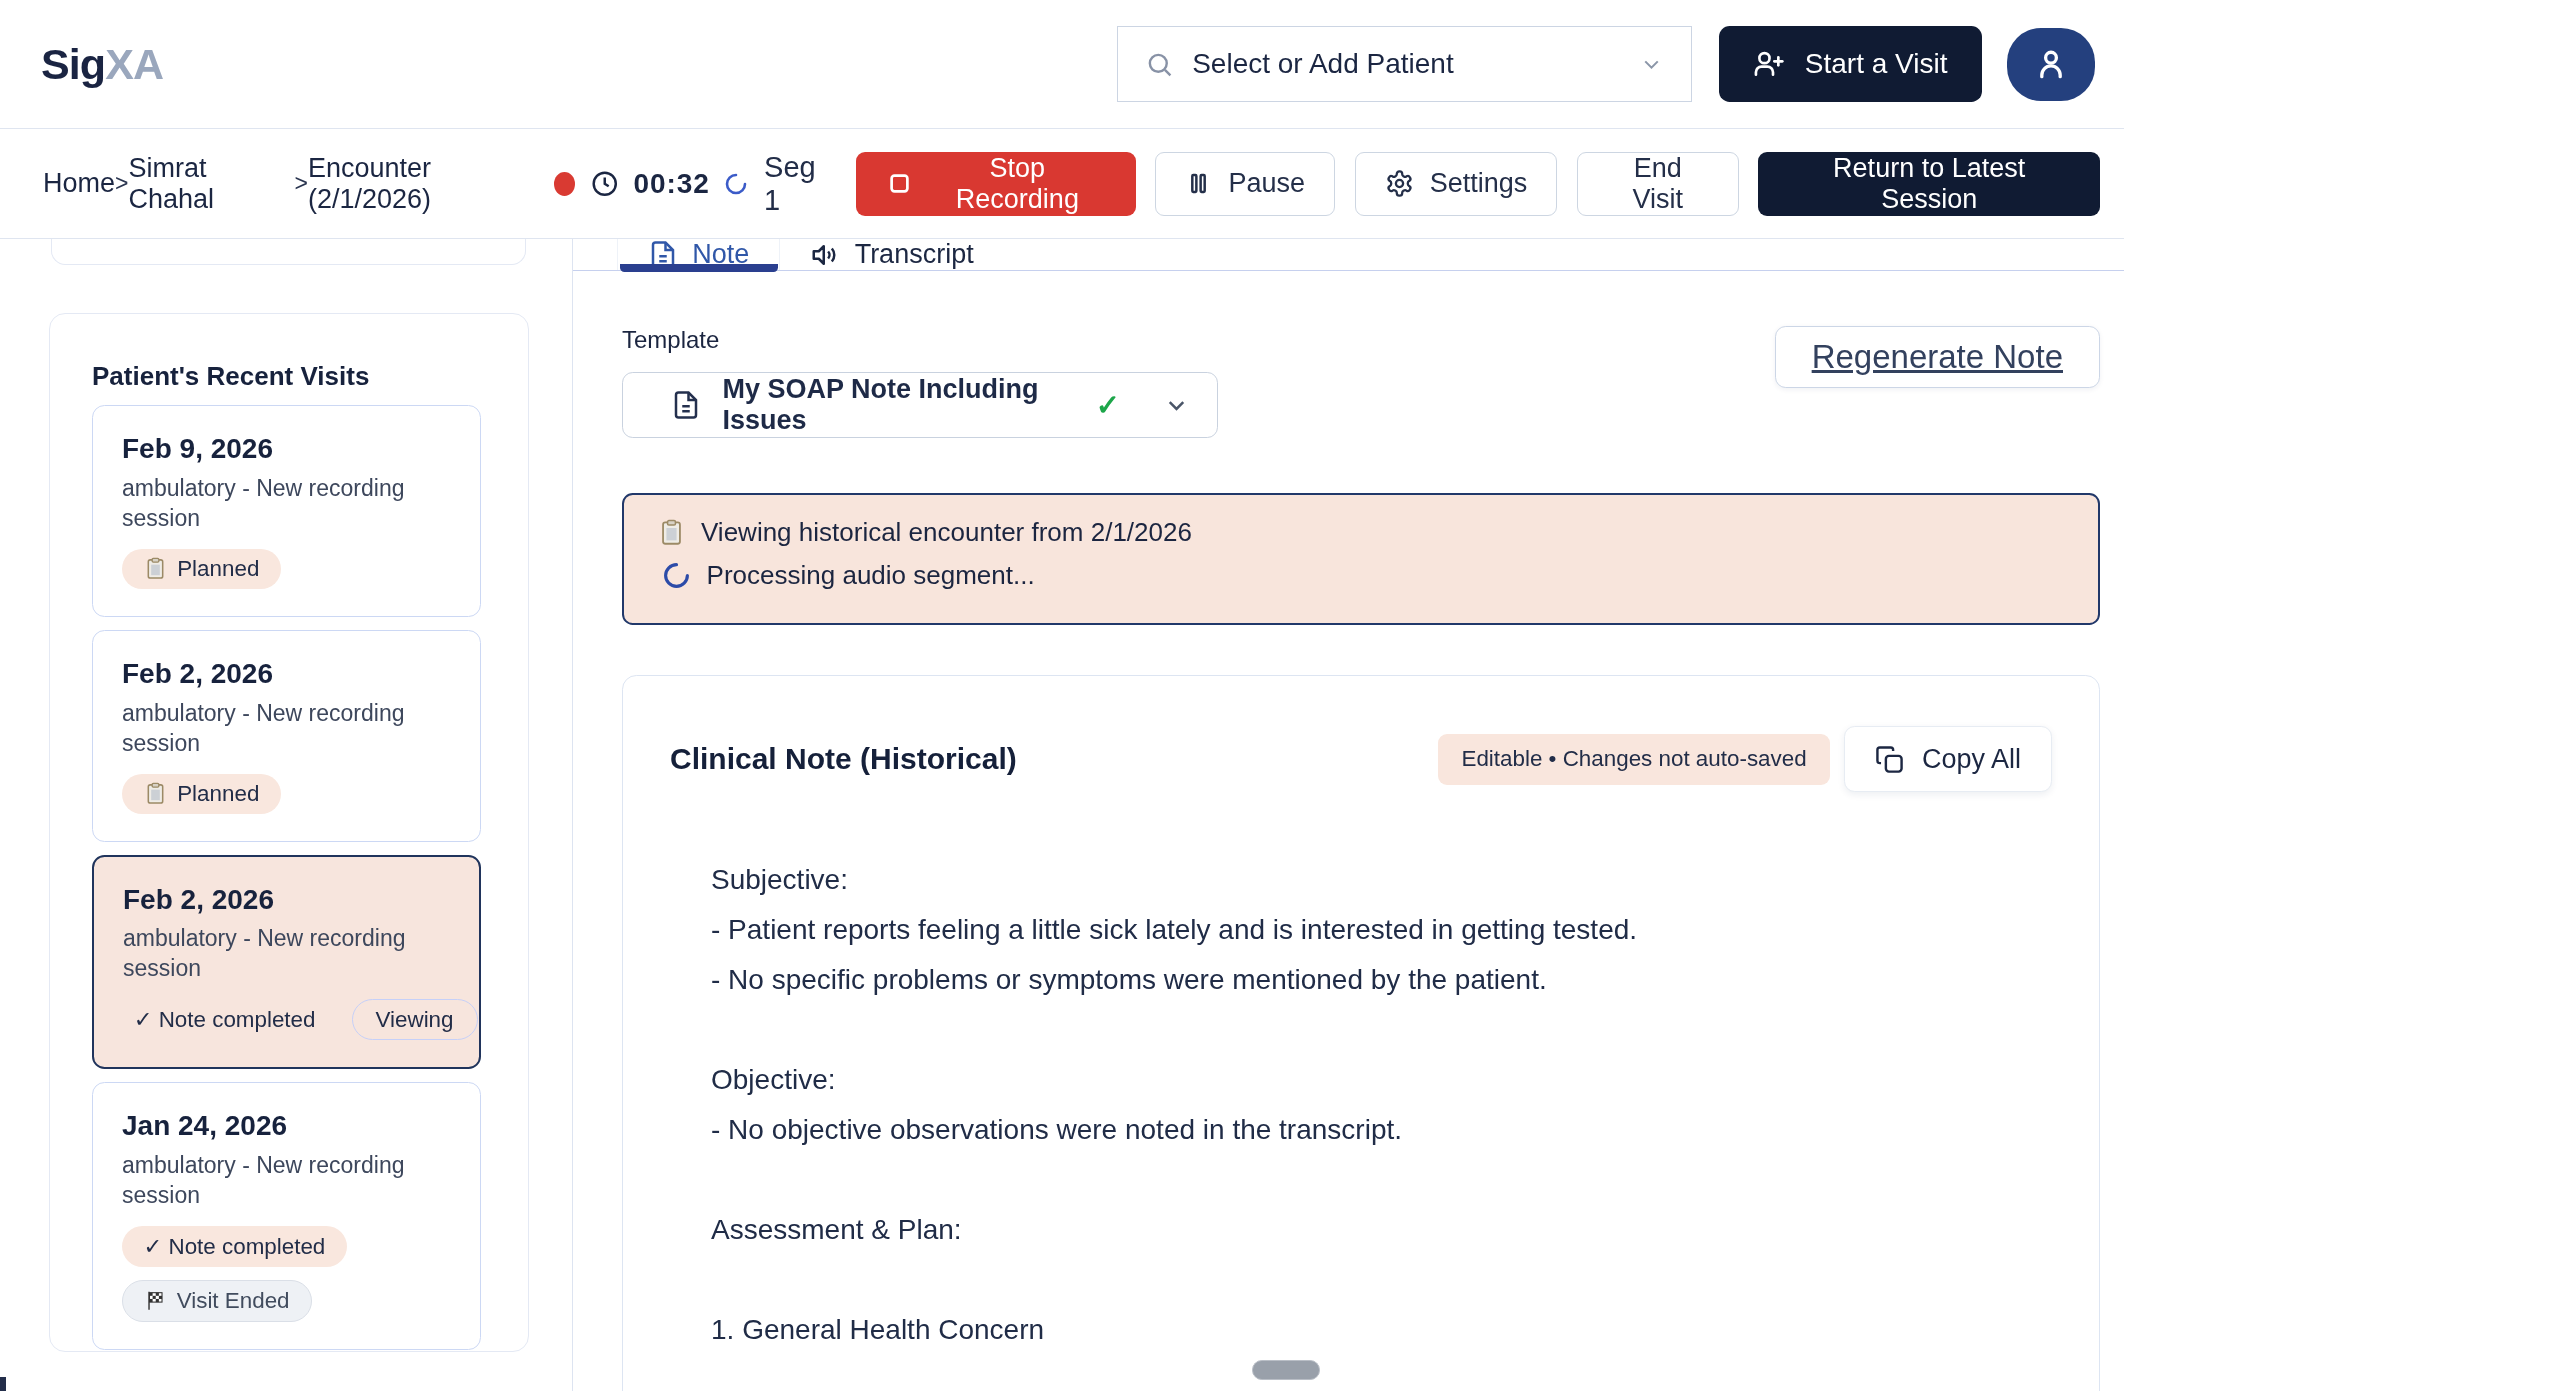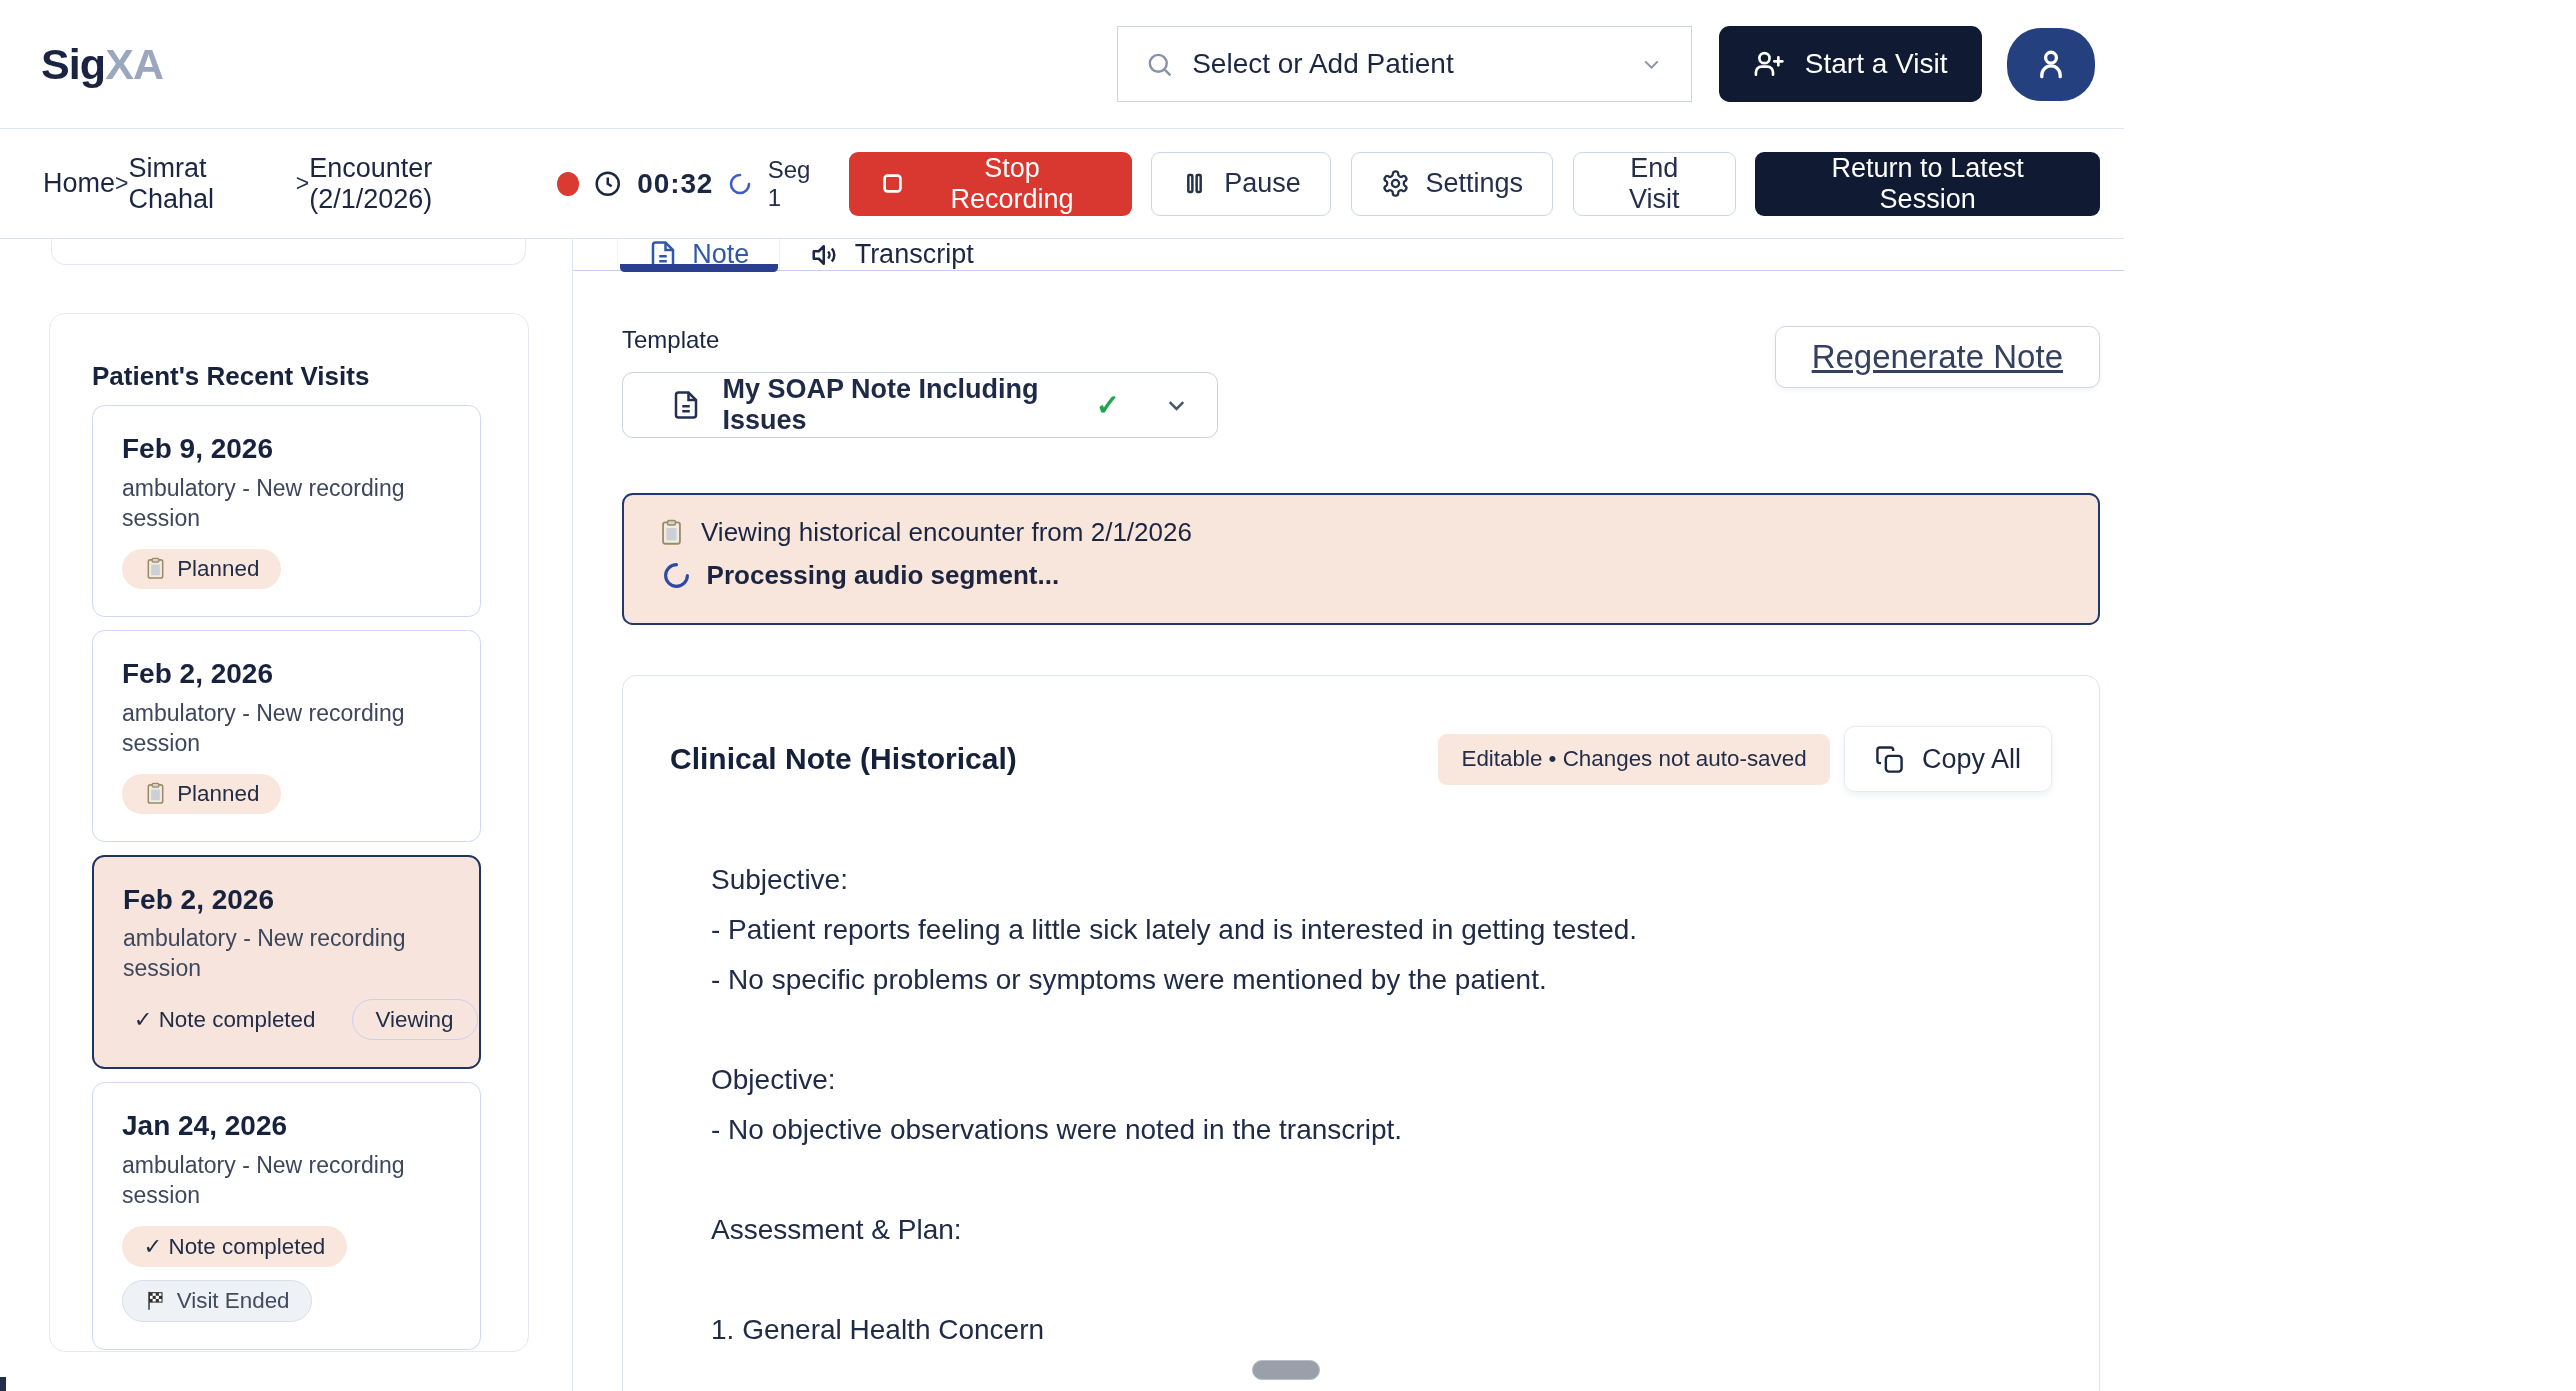--- a/index.html
+++ b/index.html
@@ -41,21 +41,21 @@
     height:110px; display:flex; align-items:center;
     padding:0 24px 0 43px; border-bottom:0.9px solid #dfe5f0;
   }
   .breadcrumb { display:flex; align-items:center; font-size:27px; color:#1b2642; }
   .crumb { cursor:pointer; }
   .crumb-sep { color:#2a3550; font-size:23px; }
   .toolbar-right { margin-left:auto; display:flex; align-items:center; gap:19.7px; }
   .rec-group { display:flex; align-items:center; gap:14.3px; margin-right:5.4px; }
   .rec-dot { width:24px; height:24px; border-radius:50%; background:#d93a32; }
   .timer { font-size:28px; font-weight:700; color:#1b2642; letter-spacing:0.9px; }
-  .seg { font-size:24px; color:#222d48; margin-left:1.8px; }
+  .seg { font-size:29px; color:#222d48; margin-left:1.8px; }
   .tbtn {
     height:64px; border-radius:9px; font-size:27px; display:flex; align-items:center;
     gap:16px; padding:0 29px; background:#fff; border:1.8px solid #cdd6e2; color:#242f49;
     font-family:inherit; cursor:pointer;
   }
   .tbtn.stop { background:#d93831; color:#fff; border:none; padding:0 30px; }
   .tbtn.return { background:#101b33; color:#fff; border:none; }
 
   
   .body { display:flex; height:1153px; }
@@ -118,21 +118,21 @@
     font-size:33px; color:#33415e; background:#fff; font-family:inherit; cursor:pointer;
     box-shadow:0 1.8px 5.4px rgba(20,40,80,.06);
     text-decoration:underline;
   }
 
   .banner {
     margin-top:55px; height:132px; border:2.7px solid #21386a; border-radius:10.7px;
     background:#f8e5dc; padding:21.5px 0 0 34px; display:flex; flex-direction:column; gap:12.5px;
   }
   .banner-line { display:flex; align-items:center; gap:16px; font-size:26px; color:#1b2540; }
-  .banner-line.second { padding-left:3.6px;font-weight:bold; }
+  .banner-line.second { padding-left:3.6px; }
 
   .note-card {
     margin-top:50px; height:823px; border:1.8px solid #dde5f2; border-radius:14.3px;
     padding:50px 47px 0 47px; background:#fff;
   }
   .note-head { display:flex; align-items:center; justify-content:space-between; }
   .note-title { font-size:30px; font-weight:700; color:#15203a; }
   .note-head-right { display:flex; align-items:center; gap:14.3px; }
   .status-badge { background:#f9e6dd; border-radius:9px; padding:12.5px 23px; font-size:22.4px; color:#222d48; }
   .copy-btn {

